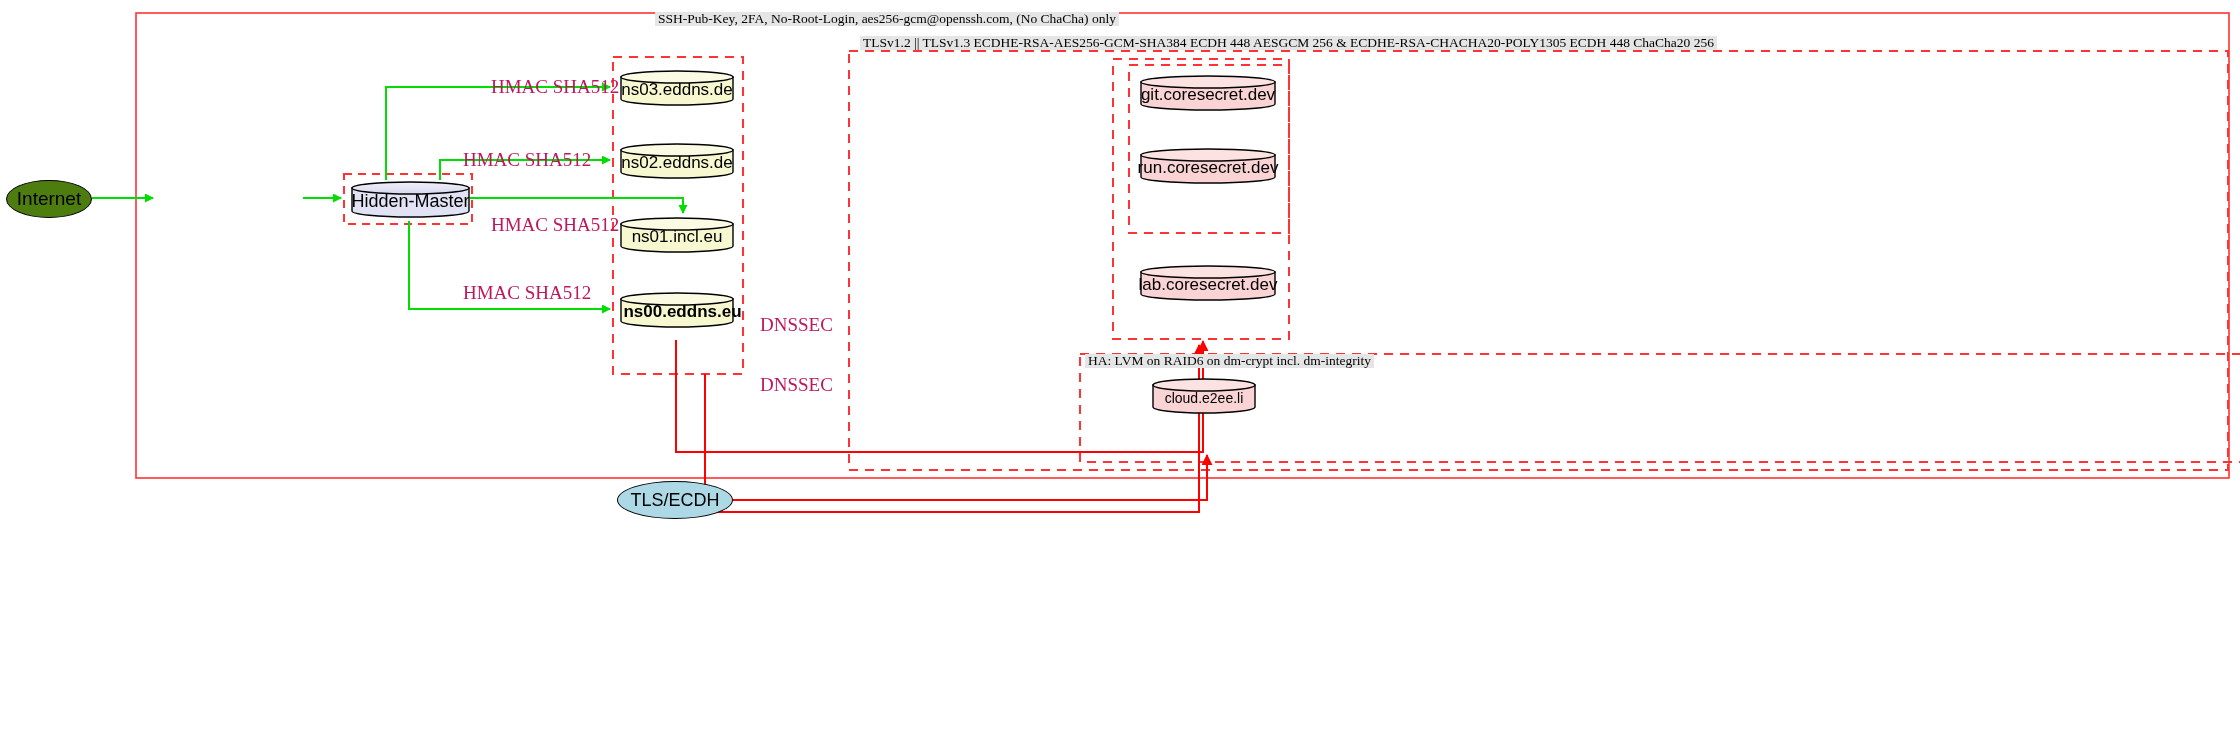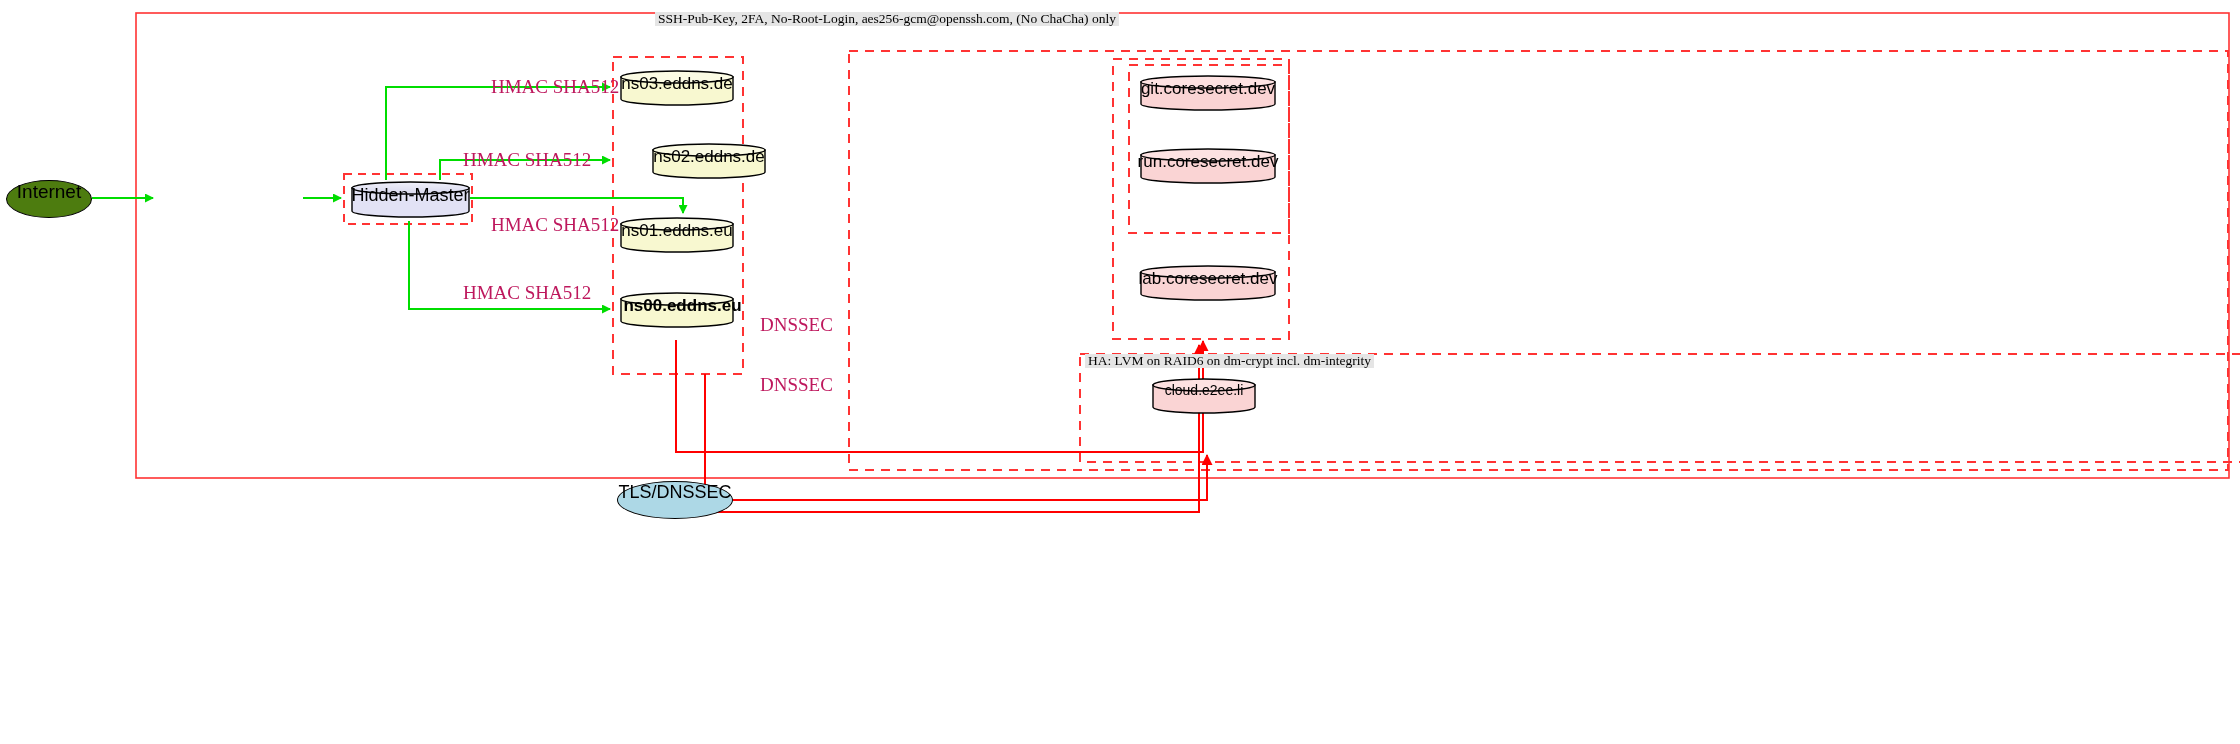--- a/index.html
+++ b/index.html
@@ -22,20 +22,21 @@
     font-size:13.5px;
     color:#000;
     white-space:nowrap;
     line-height:1;
     background:#e5e5e5;
     padding:0 3px;
   }
   .node{
     position:absolute;
     display:flex;
+    align-items:center;
     justify-content:center;
     font-family:"Liberation Sans",sans-serif;
     font-size:19px;
     color:#000;
     white-space:nowrap;
     box-sizing:border-box;
   }
   .node span{position:relative;z-index:3;}
 </style>
 </head>
@@ -135,37 +136,37 @@
   <div style="position:absolute;left:620px;top:70px;width:114px;height:36px;">
     <svg width="114" height="36" style="position:absolute;left:0;top:0;">
       <path d="M1,7 L1,29 A56,6 0 0 0 113,29 L113,7 Z" fill="#f8f8d0" stroke="#000" stroke-width="1.4"></path>
       <ellipse cx="57" cy="7" rx="56" ry="6" fill="#fbfbe4" stroke="#000" stroke-width="1.4"></ellipse>
     </svg>
     <div class="node" style="left:0;top:4px;width:114px;height:32px;font-size:17px;">
       <span>ns03.eddns.de</span>
     </div>
   </div>
 
-  <div style="position:absolute;left:620px;top:143px;width:114px;height:36px;margin-left:32px;">
+  <div style="position:absolute;left:620px;top:143px;width:114px;height:36px;">
     <svg width="114" height="36" style="position:absolute;left:0;top:0;">
       <path d="M1,7 L1,29 A56,6 0 0 0 113,29 L113,7 Z" fill="#f8f8d0" stroke="#000" stroke-width="1.4"></path>
       <ellipse cx="57" cy="7" rx="56" ry="6" fill="#fbfbe4" stroke="#000" stroke-width="1.4"></ellipse>
     </svg>
     <div class="node" style="left:0;top:4px;width:114px;height:32px;font-size:17px;">
       <span>ns02.eddns.de</span>
     </div>
   </div>
 
   <div style="position:absolute;left:620px;top:217px;width:114px;height:36px;">
     <svg width="114" height="36" style="position:absolute;left:0;top:0;">
       <path d="M1,7 L1,29 A56,6 0 0 0 113,29 L113,7 Z" fill="#f8f8d0" stroke="#000" stroke-width="1.4"></path>
       <ellipse cx="57" cy="7" rx="56" ry="6" fill="#fbfbe4" stroke="#000" stroke-width="1.4"></ellipse>
     </svg>
     <div class="node" style="left:0;top:4px;width:114px;height:32px;font-size:17px;">
-      <span>ns01.eddns.eu</span>
+      <span>ns01.incl.eu</span>
     </div>
   </div>
 
   <div style="position:absolute;left:620px;top:292px;width:114px;height:36px;">
     <svg width="114" height="36" style="position:absolute;left:0;top:0;">
       <path d="M1,7 L1,29 A56,6 0 0 0 113,29 L113,7 Z" fill="#f8f8d0" stroke="#000" stroke-width="1.4"></path>
       <ellipse cx="57" cy="7" rx="56" ry="6" fill="#fbfbe4" stroke="#000" stroke-width="1.4"></ellipse>
     </svg>
     <div class="node" style="left:0;top:4px;width:125px;height:32px;font-size:17px;font-weight:bold;">
       <span>ns00.eddns.eu</span>
@@ -207,26 +208,27 @@
       <path d="M1,7 L1,29 A51,6 0 0 0 103,29 L103,7 Z" fill="#fad4d4" stroke="#000" stroke-width="1.4"></path>
       <ellipse cx="52" cy="7" rx="51" ry="6" fill="#fde2e2" stroke="#000" stroke-width="1.4"></ellipse>
     </svg>
     <div class="node" style="left:0;top:4px;width:104px;height:32px;font-size:14px;">
       <span>cloud.e2ee.li</span>
     </div>
   </div>
 
   <div class="node" style="left:617px;top:481px;width:116px;height:38px;border-radius:50%;
               background:#add8e6;border:1.6px solid #000;font-size:18px;">
-    <span>TLS/DNSSEC</span>
+    <span>TLS/ECDH</span>
   </div>
 
   <div class="edge-label" style="left:491px;top:77px;">HMAC SHA512</div>
   <div class="edge-label" style="left:463px;top:150px;">HMAC SHA512</div>
   <div class="edge-label" style="left:491px;top:215px;">HMAC SHA512</div>
   <div class="edge-label" style="left:463px;top:283px;">HMAC SHA512</div>
   <div class="edge-label" style="left:760px;top:315px;">DNSSEC</div>
   <div class="edge-label" style="left:760px;top:375px;">DNSSEC</div>
 
   <div class="cluster-label" style="left:655px;top:12px;">SSH-Pub-Key, 2FA, No-Root-Login, aes256-gcm@openssh.com, (No ChaCha) only</div>
+  <div class="cluster-label" style="left:860px;top:36px;">TLSv1.2 || TLSv1.3 ECDHE-RSA-AES256-GCM-SHA384 ECDH 448 AESGCM 256 &amp; ECDHE-RSA-CHACHA20-POLY1305 ECDH 448 ChaCha20 256</div>
   <div class="cluster-label" style="left:1085px;top:354px;">HA: LVM on RAID6 on dm-crypt incl. dm-integrity</div>
 
 </div>
 
 </body></html>

